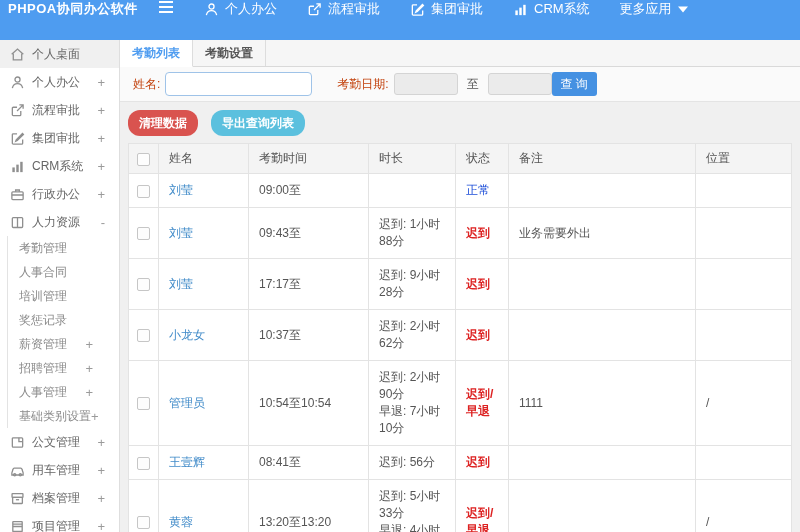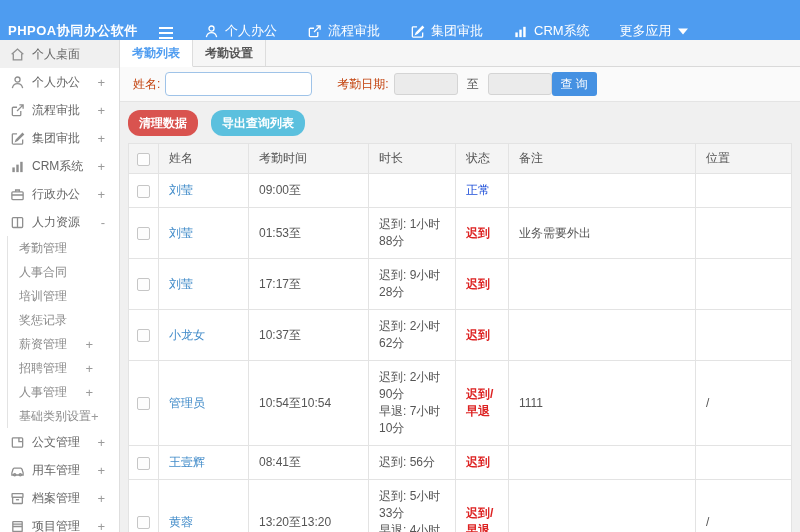--- a/index.html
+++ b/index.html
@@ -1,20 +1,20 @@
 <!DOCTYPE html>
 <html><head>
 <meta charset="utf-8">
 <style>
   * { margin:0; padding:0; box-sizing:border-box; }
   html,body { width:800px; height:532px; overflow:hidden; background:#f0f0f0;
     font-family:"Liberation Sans","DejaVu Sans",sans-serif; font-size:12px; color:#555; }
 
   
-  .navbar { height:40px; background:#4e9cf0; display:flex; align-items:flex-end; color:#fff; }
+  .navbar { height:40px; background:#4e9cf0; display:flex; align-items:flex-start; color:#fff; }
   .logo { width:158px; padding-left:8px; font-size:13px; font-weight:bold; letter-spacing:.5px; }
   .menu-toggle { width:28px; display:flex; align-items:center; cursor:pointer; }
   .nav-items { display:flex; align-items:center; margin-left:18px; }
   .nav-item { display:flex; align-items:center; gap:6px; margin-right:30px; font-size:13px; cursor:pointer; white-space:nowrap; }
   .nav-item svg { display:block; }
 
   
   .layout { display:flex; height:492px; }
 
   
@@ -316,21 +316,21 @@
               <td><a class="name">刘莹</a></td>
               <td>09:00至</td>
               <td class="dur"></td>
               <td class="st-normal">正常</td>
               <td></td>
               <td></td>
             </tr>
             <tr>
               <td class="c-check"><span class="cb"></span></td>
               <td><a class="name">刘莹</a></td>
-              <td>01:53至</td>
+              <td>09:43至</td>
               <td class="dur">迟到: 1小时88分</td>
               <td class="st-late">迟到</td>
               <td>业务需要外出</td>
               <td></td>
             </tr>
             <tr>
               <td class="c-check"><span class="cb"></span></td>
               <td><a class="name">刘莹</a></td>
               <td>17:17至</td>
               <td class="dur">迟到: 9小时28分</td>

